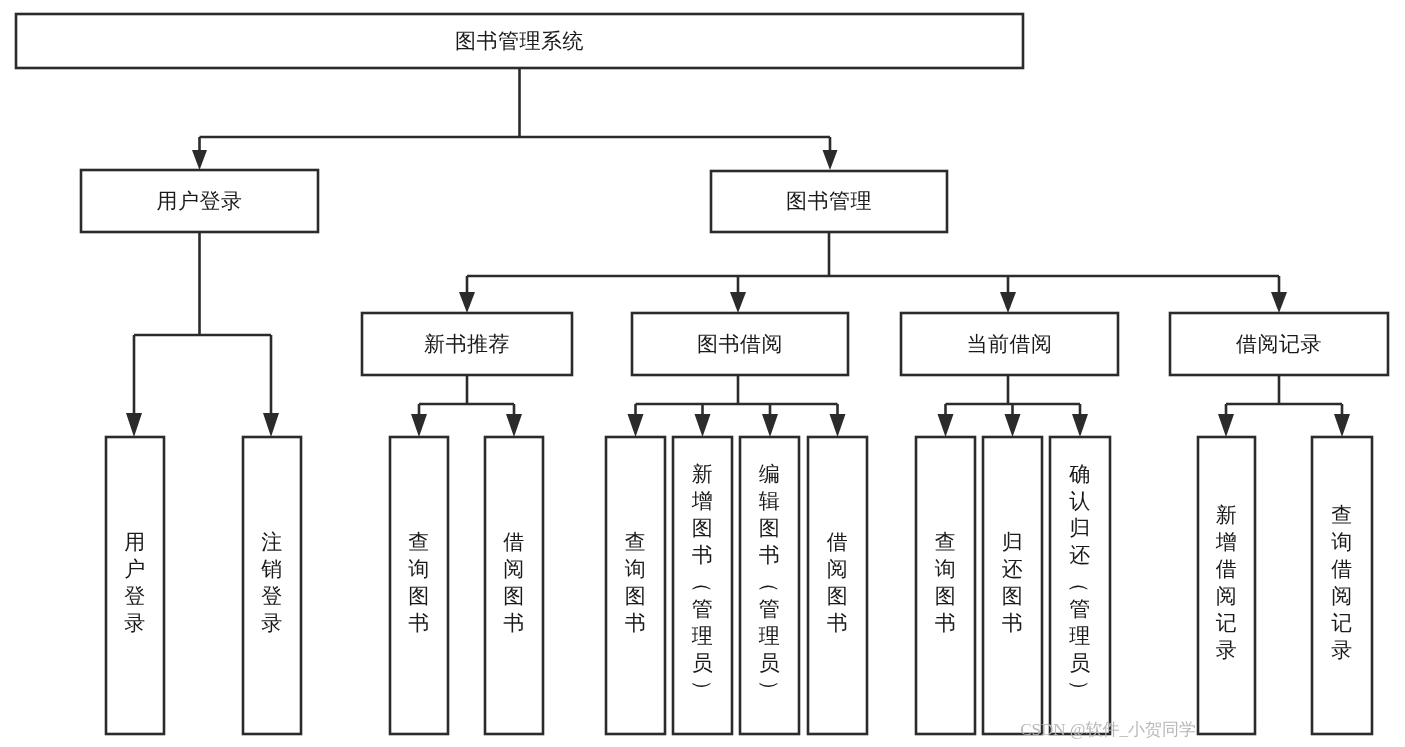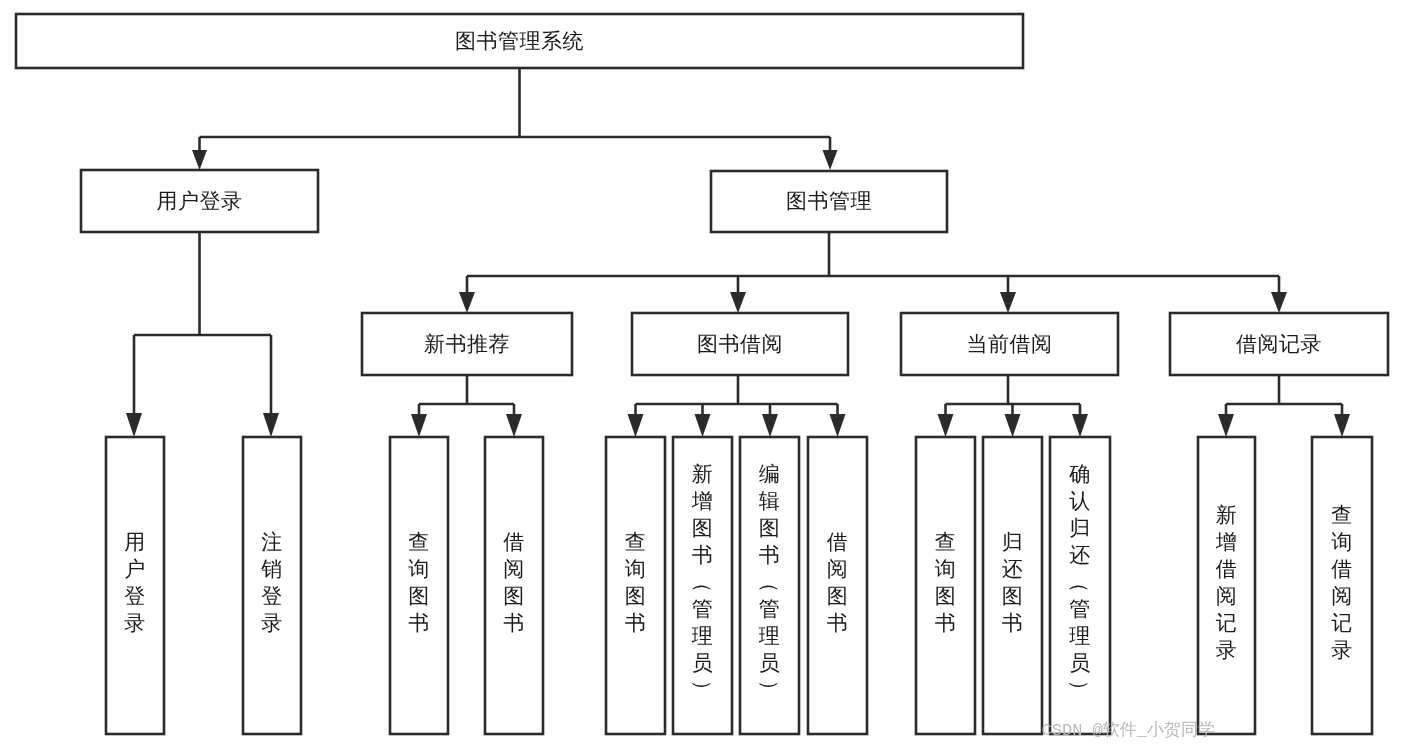--- a/index.html
+++ b/index.html
@@ -11,21 +11,20 @@
     width: 1405px;
     height: 747px;
     font-family: "DejaVu Sans", "Liberation Sans", sans-serif;
     overflow: hidden;
     position: relative;
   }
   #diagram-root {
     position: relative;
     width: 1210px;
     height: 747px;
-    padding-left: 19px;
   }
   svg#flow {
     position: absolute;
     top: 0;
     left: 0;
     width: 1405px;
     height: 747px;
     display: block;
   }
   .node-rect {
@@ -54,21 +53,21 @@
   .node-label-v {
     font-family: "DejaVu Sans", "Liberation Sans", sans-serif;
     font-size: 21px;
     fill: #1a1a1a;
     letter-spacing: 0.5px;
   }
   .watermark {
     position: absolute;
     right: 14px;
     bottom: 6px;
-    font-family: Liberation Mono, monospace;
+    font-family: Liberation Serif, serif;
     font-size: 17px;
     color: #b8b8b8;
     white-space: nowrap;
     user-select: none;
   }
 </style>
 </head>
 <body>
 
 <div id="diagram-root">

